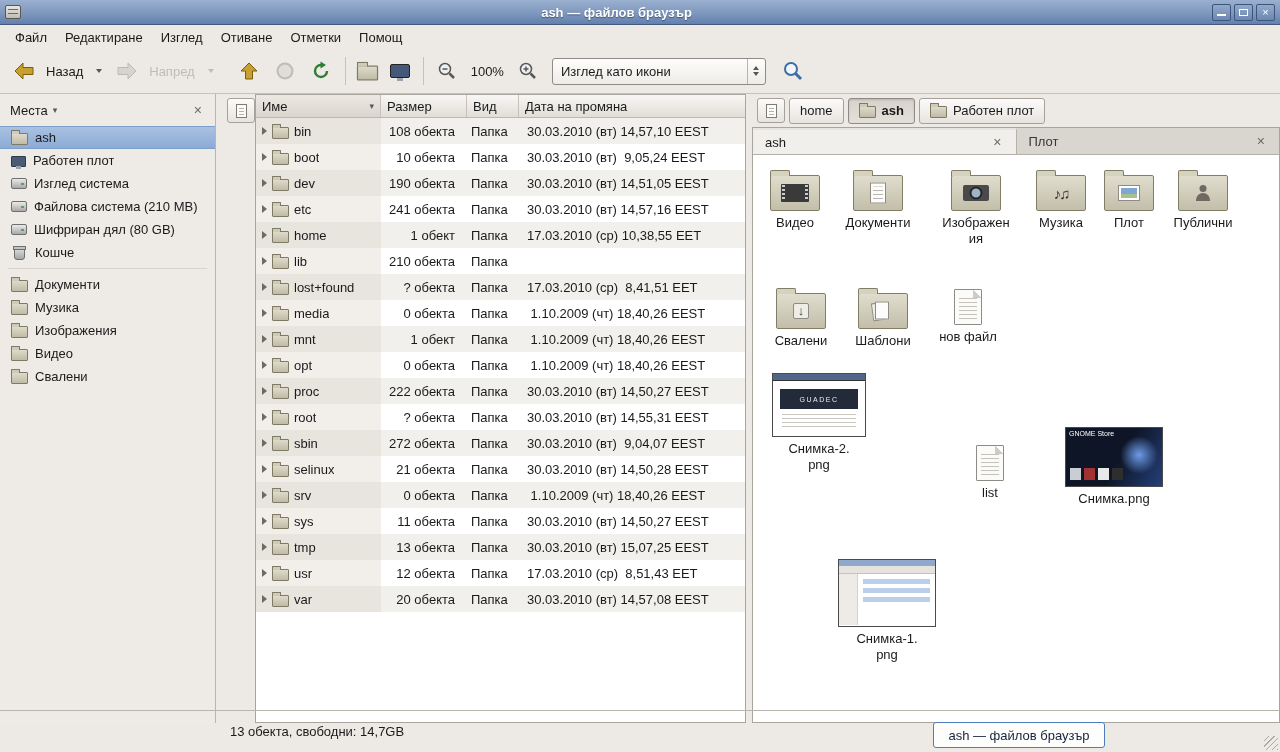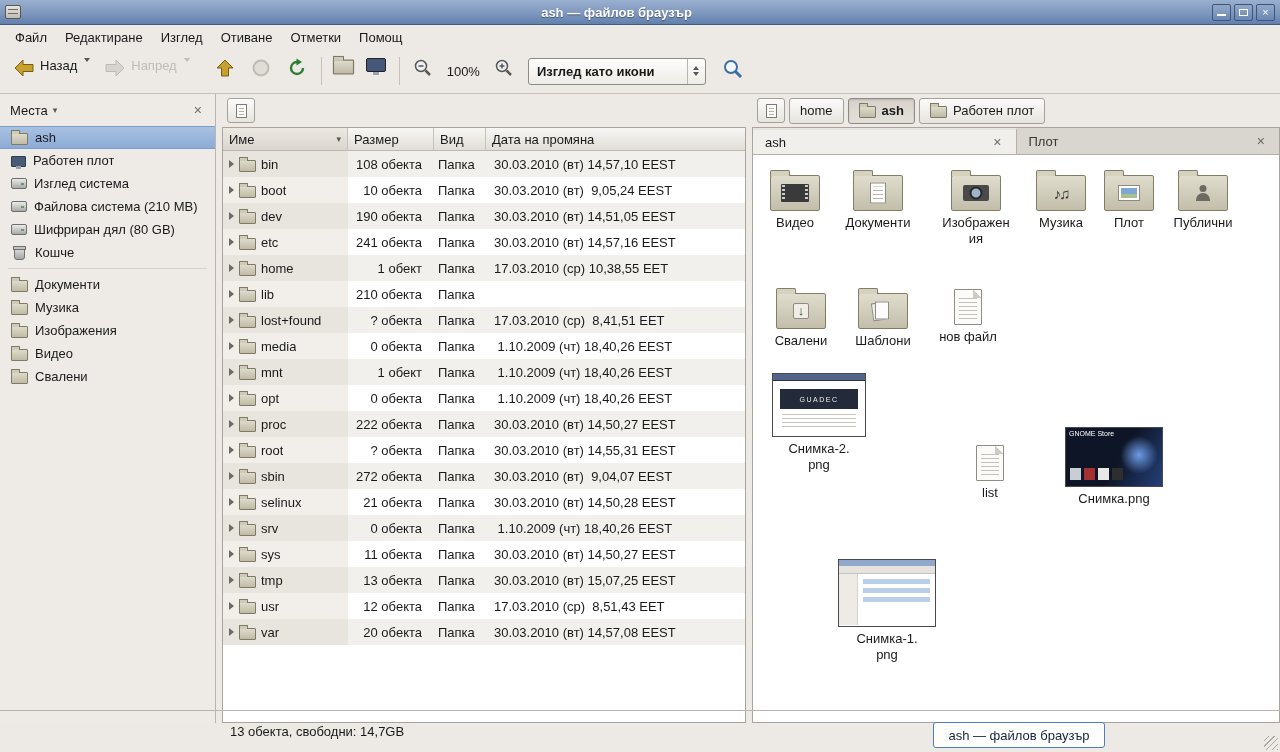--- a/index.html
+++ b/index.html
@@ -24,29 +24,29 @@
   .glyph-min{position:absolute;left:4px;right:4px;bottom:4px;height:2px;background:#fff;}
   .glyph-max{position:absolute;left:4px;right:4px;top:4px;bottom:4px;border:1.5px solid #fff;}
 
   
   .menubar{position:absolute;top:25px;left:0;right:0;height:24px;display:flex;align-items:center;padding-left:6px;}
   .menu-item{padding:3px 9px;border-radius:2px;}
 
   
   .toolbar{position:absolute;top:49px;left:0;right:0;height:45px;display:flex;align-items:center;
     padding:0 7px;gap:2px;border-bottom:1px solid #C6C2BB;}
-  .tbtn{display:flex;align-items:flex-start;gap:5px;padding:4px 6px;border-radius:3px;height:34px;}
+  .tbtn{display:flex;align-items:center;gap:11px;padding:4px 6px;border-radius:3px;height:34px;}
   .tbtn.disabled{opacity:.55;}
   .tbtn .lbl{white-space:nowrap;}
   .caret{width:0;height:0;border-top:4px solid #5A5650;border-left:3.5px solid transparent;border-right:3.5px solid transparent;margin-left:2px;}
   .tbtn.disabled .caret{border-top-color:#9A968F;}
   .sep-v{width:1px;height:28px;background:#C6C2BB;margin:0 5px;}
   .zoom-label{padding:0 6px;white-space:nowrap;}
-  .combo{display:flex;align-items:center;height:27px;width:178px;margin-left:6px;
-    border:1px solid #8F8B84;border-radius:3px;background:linear-gradient(#FDFDFC,#EEECE8);font-weight:bold;}
+  .combo{display:flex;align-items:center;height:27px;width:214px;margin-left:6px;
+    border:1px solid #8F8B84;border-radius:3px;background:linear-gradient(#FDFDFC,#EEECE8);}
   .combo .val{flex:1;padding-left:8px;white-space:nowrap;overflow:hidden;}
   .combo .arrows{width:18px;height:100%;border-left:1px solid #B9B5AE;display:flex;flex-direction:column;
     align-items:center;justify-content:center;gap:2px;}
   .arr-up{width:0;height:0;border-bottom:4px solid #5A5650;border-left:3.5px solid transparent;border-right:3.5px solid transparent;}
   .arr-dn{width:0;height:0;border-top:4px solid #5A5650;border-left:3.5px solid transparent;border-right:3.5px solid transparent;}
   .monitor{width:20px;height:14px;background:#46587A;border:1px solid #222;border-radius:2px;position:relative;}
   .monitor::after{content:"";position:absolute;left:6px;bottom:-4px;width:6px;height:3px;background:#9AA2AE;}
 
   
   .mi{display:inline-block;position:relative;flex:none;}
@@ -73,21 +73,21 @@
   .side-item{height:23px;display:flex;align-items:center;gap:7px;padding-left:11px;flex:none;}
   .side-item.selected{background:linear-gradient(#A9C1E2,#8CABD5);border-top:1px solid #7D9FCC;border-bottom:1px solid #7D9FCC;}
   .side-label{white-space:nowrap;overflow:hidden;}
   .side-sep{height:9px;flex:none;position:relative;}
   .side-sep::after{content:"";position:absolute;left:8px;right:8px;top:4px;height:1px;background:#D8D4CD;}
 
   
   .splitter{position:absolute;top:94px;bottom:29px;width:6px;background:#EDEAE5;cursor:col-resize;}
 
   
-  .middle{position:absolute;left:222px;top:94px;width:524px;bottom:29px;display:flex;flex-direction:column;}
+  .middle{position:absolute;left:222px;top:94px;width:524px;bottom:29px;display:flex;}
   .middle-top{height:33px;display:flex;align-items:center;padding-left:5px;flex:none;}
   .small-btn{width:28px;height:25px;border:1px solid #A5A19A;border-radius:3px;background:linear-gradient(#FCFBFA,#E7E4DF);display:flex;align-items:center;justify-content:center;}
   .tree-wrap{flex:1;border:1px solid #A9A59E;background:#fff;display:flex;flex-direction:column;overflow:hidden;}
   .tree-header{display:flex;flex:none;height:23px;background:linear-gradient(#F8F7F5,#E1DDD7);border-bottom:1px solid #BDB9B2;}
   .th{display:flex;align-items:center;padding:0 6px;border-right:1px solid #C6C2BB;white-space:nowrap;}
   .th-name{width:125px;background:linear-gradient(#ECE8E2,#DAD6CF);}
   .th-name .sort{margin-left:auto;font-size:9px;color:#5A5650;}
   .th-size{width:86px;}
   .th-type{width:52px;}
   .th-date{flex:1;border-right:none;}

